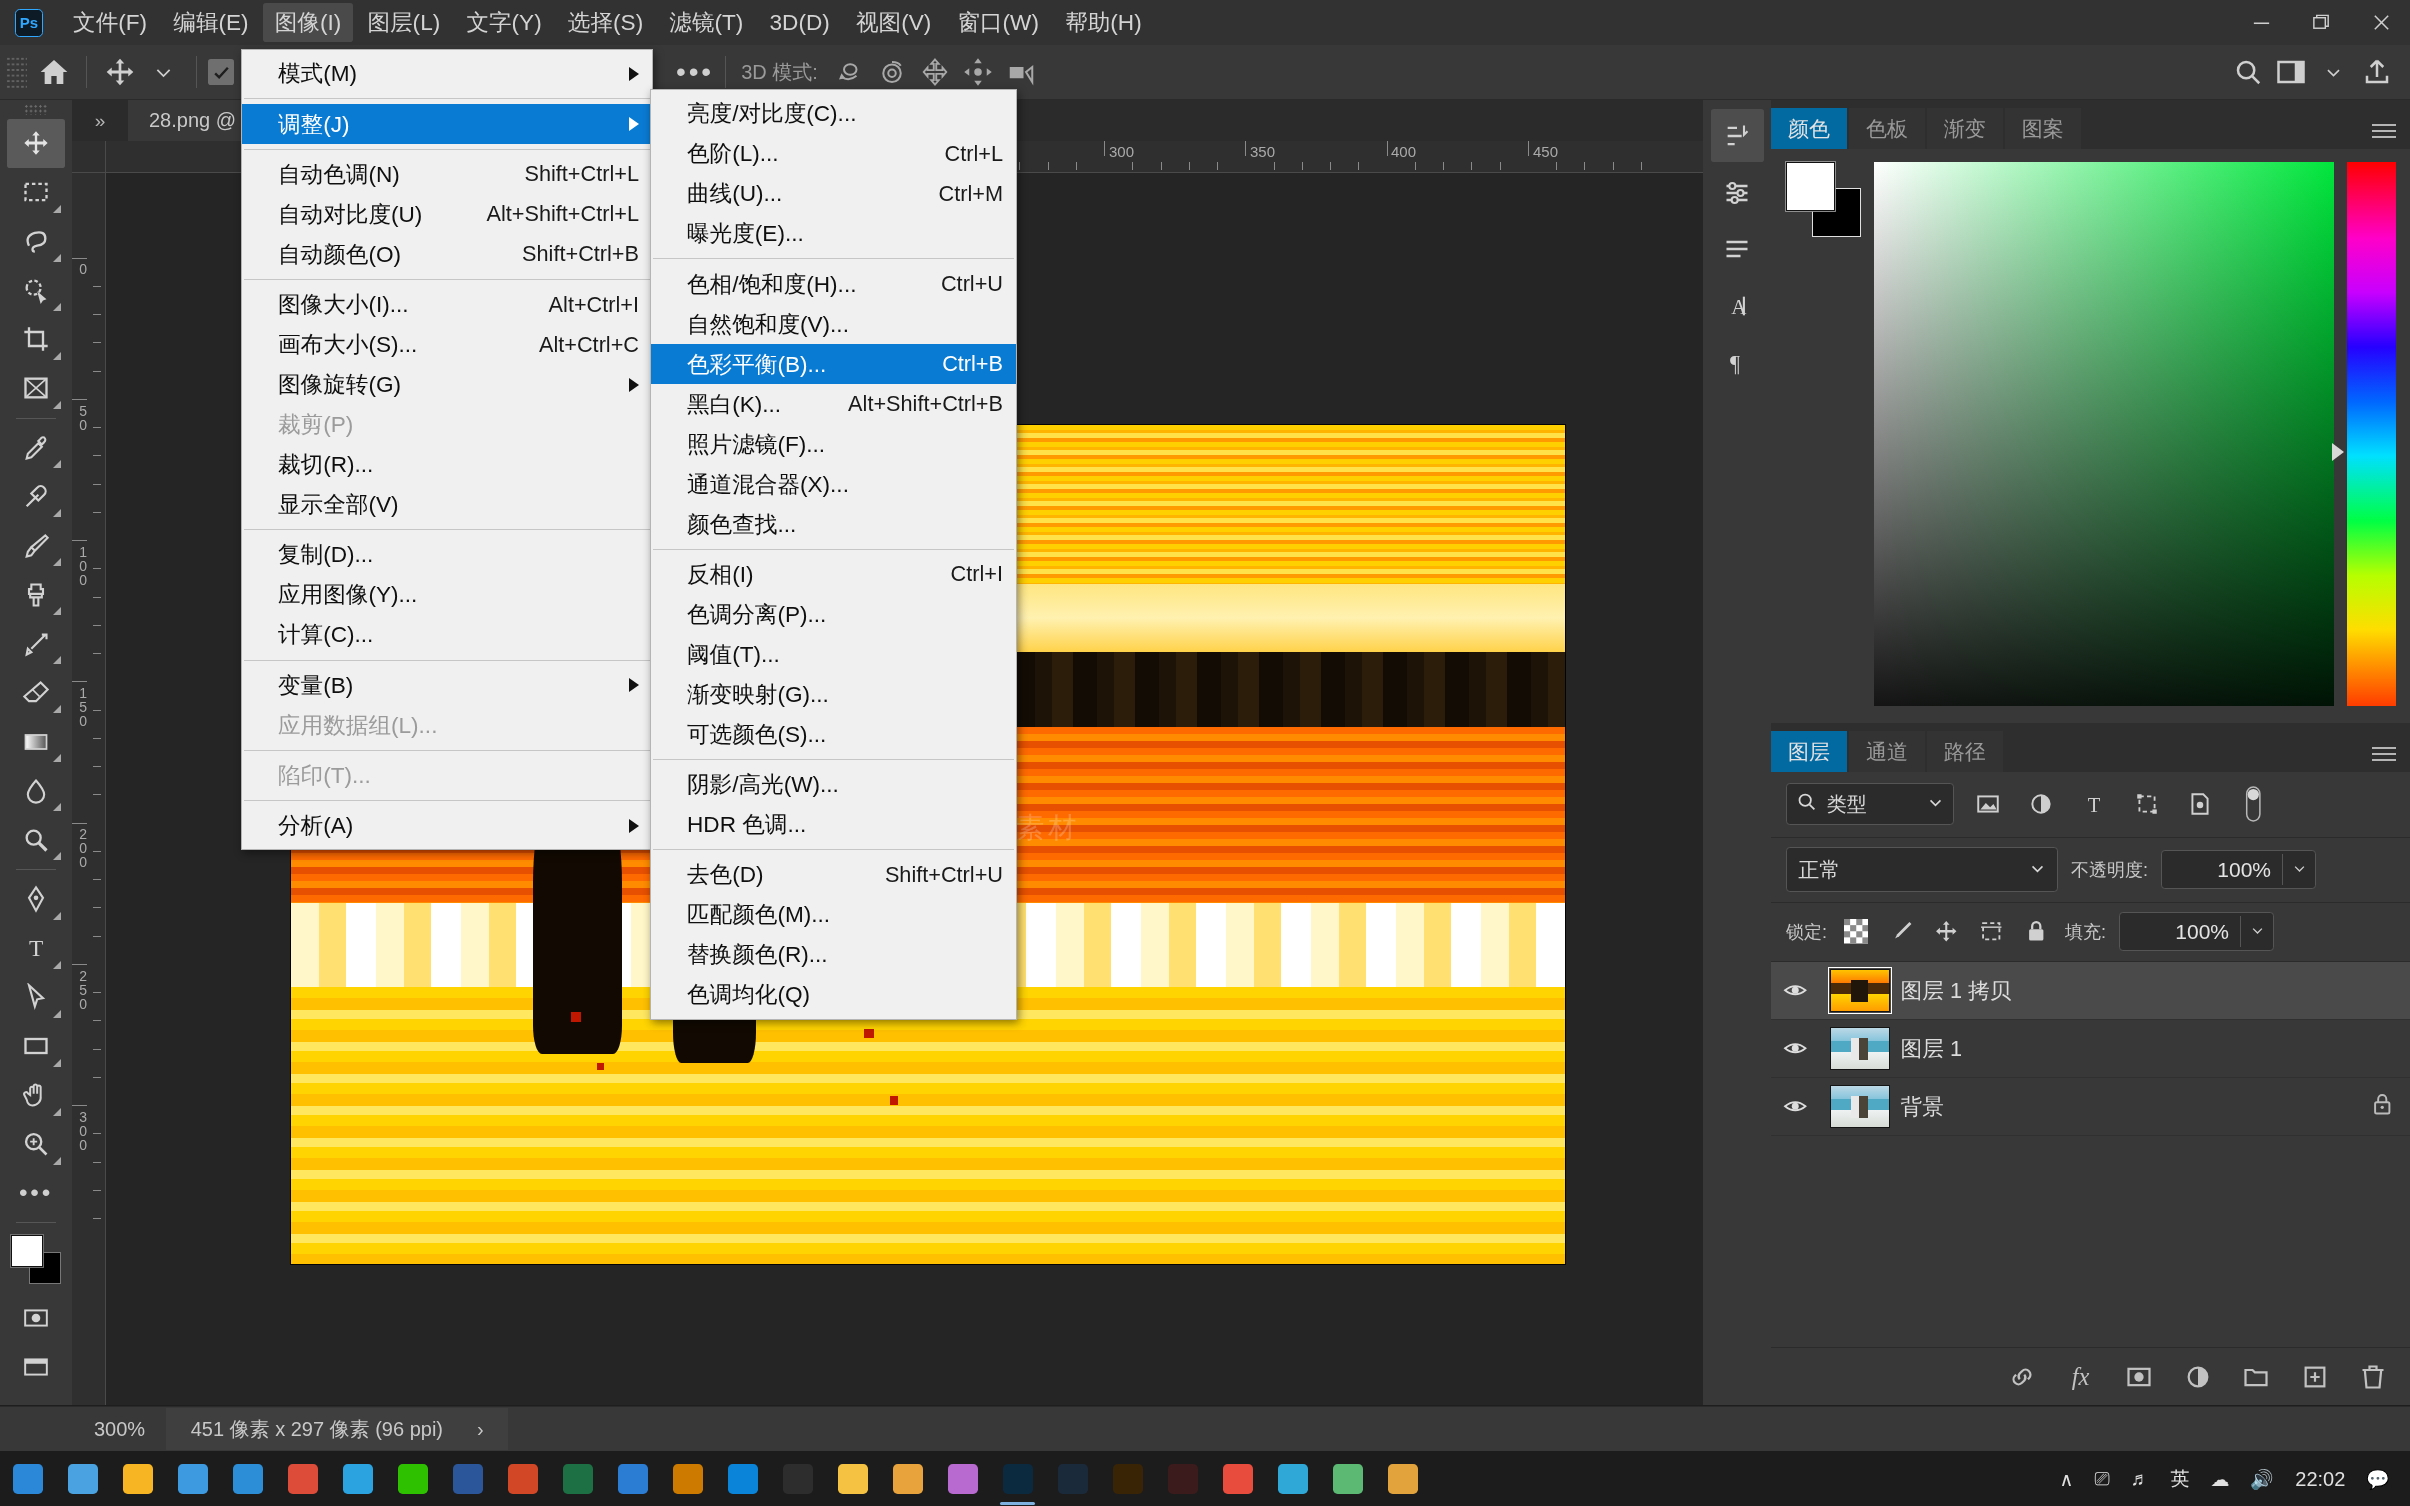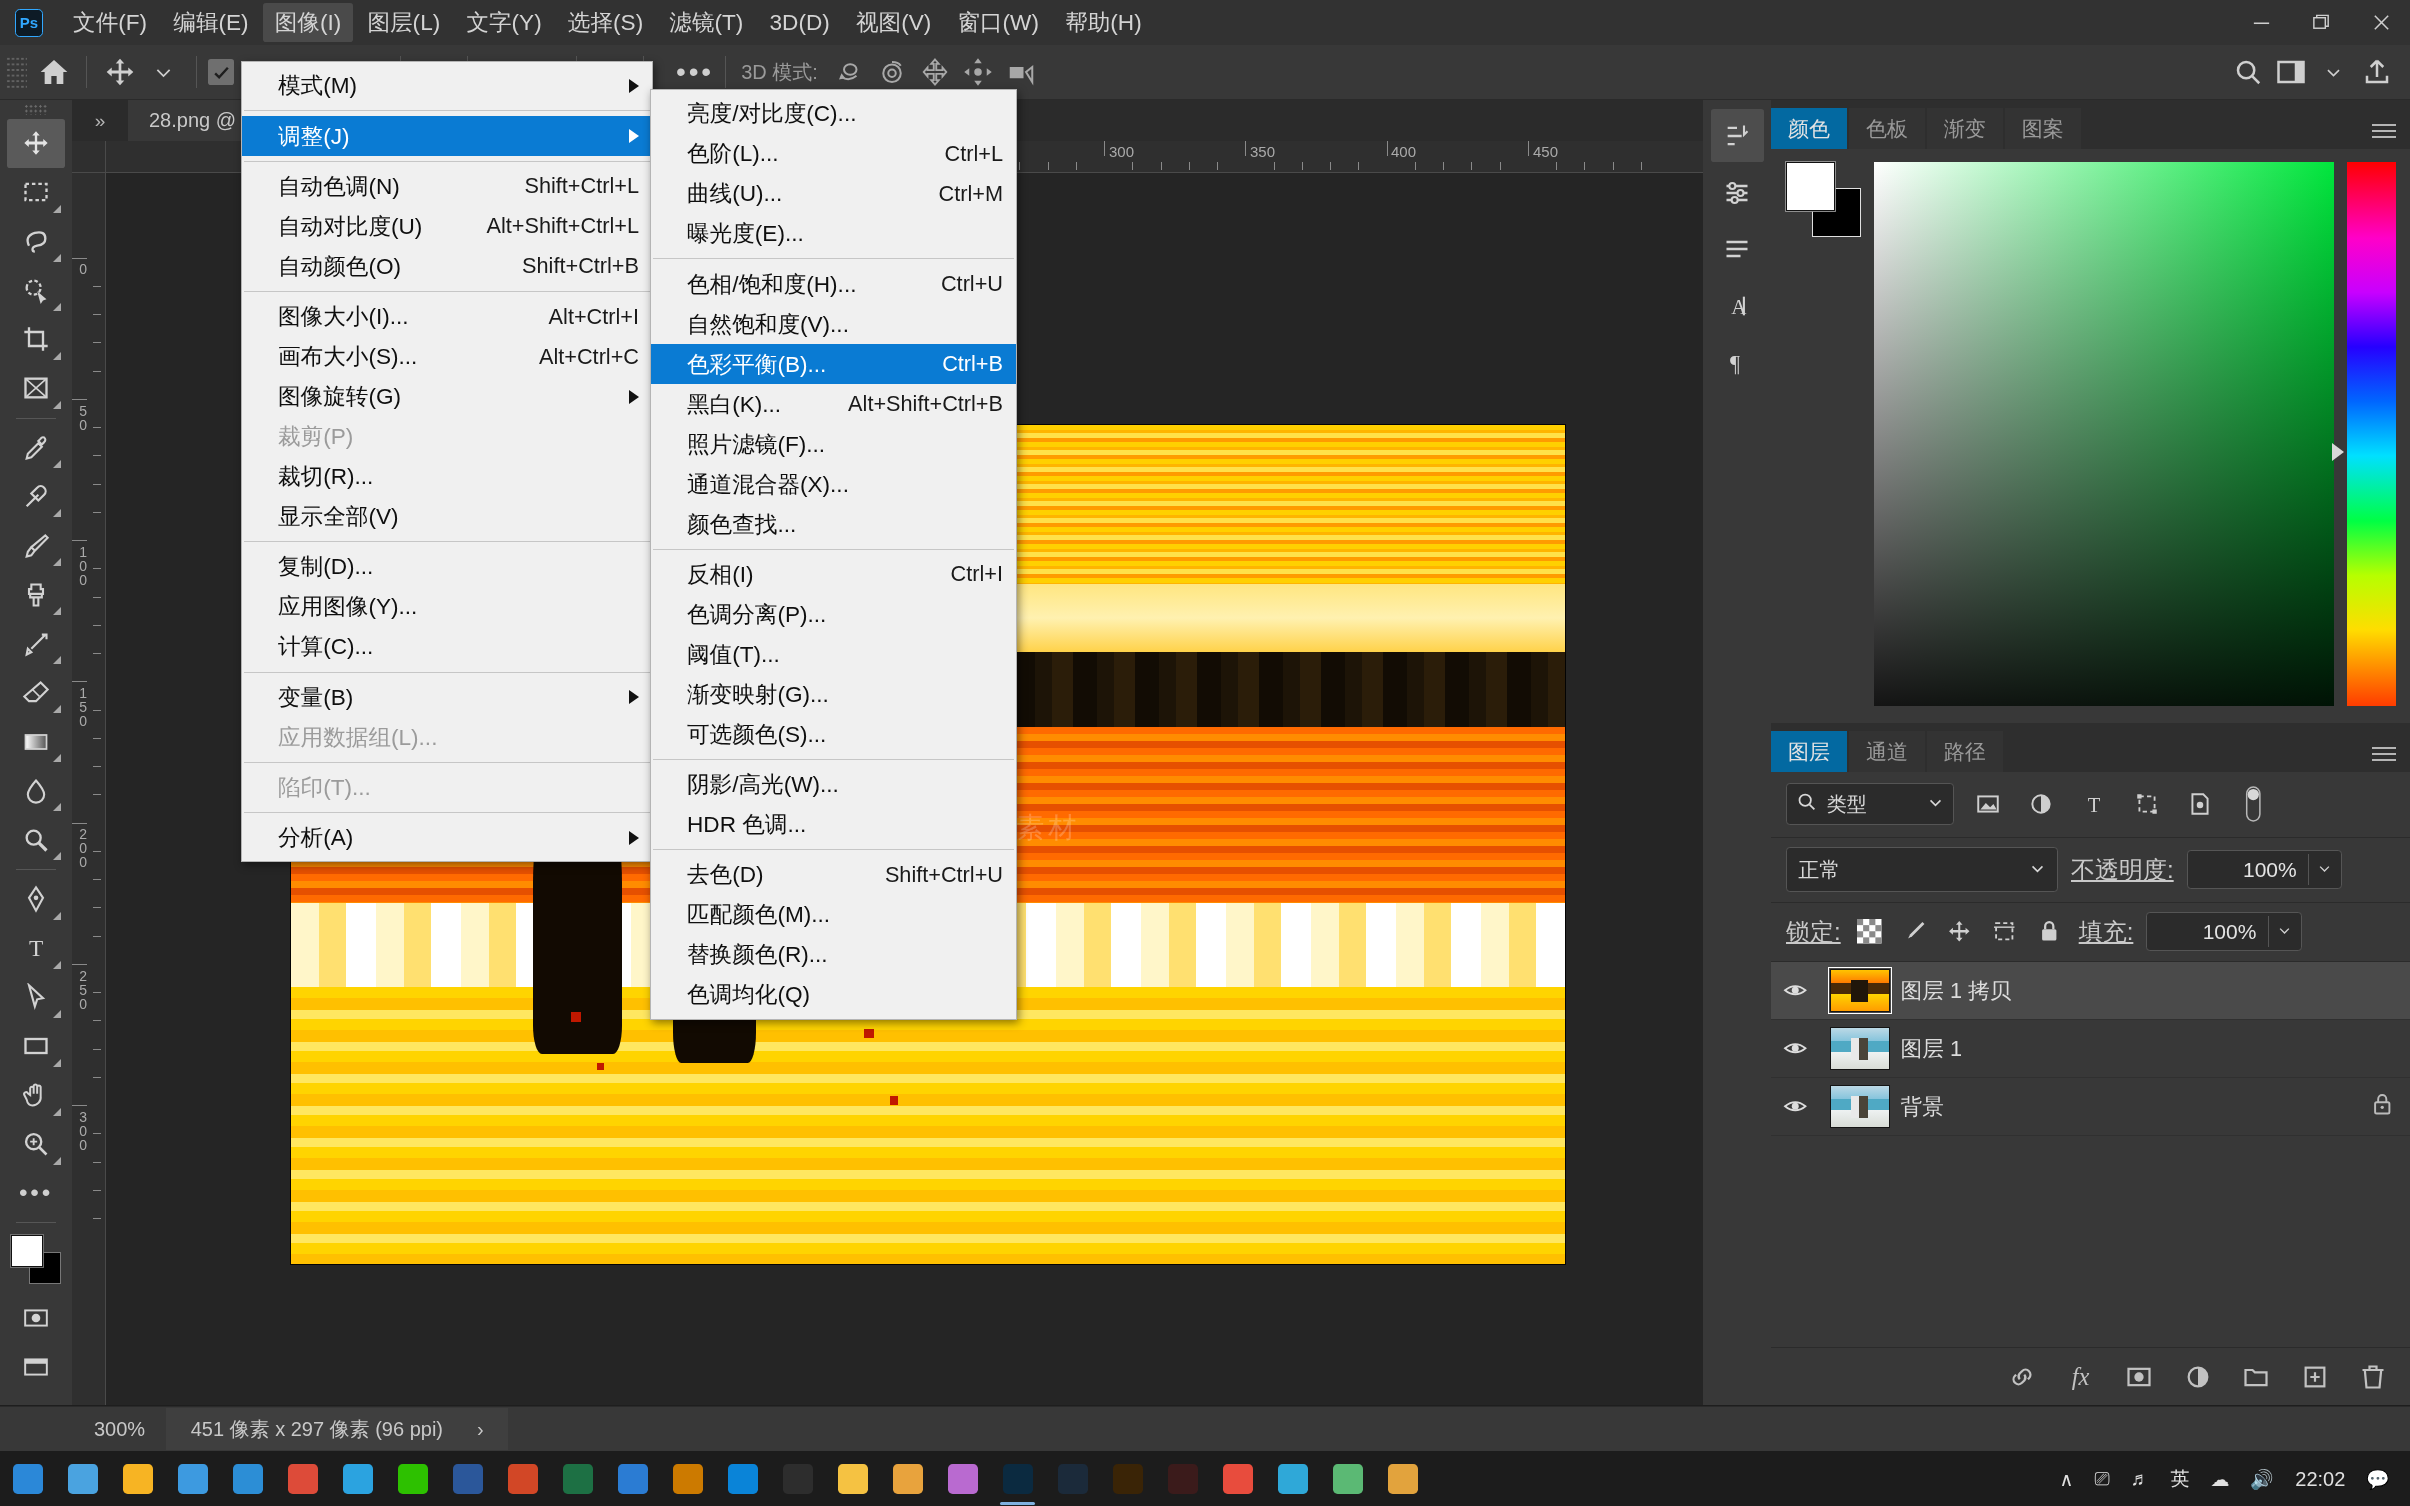--- a/index.html
+++ b/index.html
@@ -251,21 +251,21 @@
   .lp-blend {
     display: flex; align-items: center; gap: 13px; padding: 9.4px 15px;
     border-bottom: 0.9px solid #2b2b2b;
   }
   .blend-sel {
     background:#2b2b2b; border:0.9px solid #555; border-radius:3.8px;
     padding: 7.5px 11.3px; width: 272px; color:#d8d8d8; font-size:21px;
     display:flex; align-items:center;
   }
   .blend-sel .caret { margin-left:auto; }
-  .lbl { color:#c9c9c9; font-size: 24px; white-space: nowrap; text-decoration: underline; }
+  .lbl { color:#c9c9c9; font-size: 18px; white-space: nowrap; }
   .numbox {
     display:flex; align-items:center; background:#2b2b2b; border:0.9px solid #555;
     border-radius:3.8px; overflow:hidden;padding-left:44px;
   }
   .numbox .v { color:#e4e4e4; font-size:21px; padding: 6.6px 11.3px; min-width: 72px; }
   .numbox .c { border-left:0.9px solid #555; padding: 6.6px 8.5px; color:#cfcfcf; }
   .lp-lock {
     display:flex; align-items:center; gap:13px; padding: 9.4px 15px;
     border-bottom:0.9px solid #2b2b2b;
   }
@@ -322,21 +322,21 @@
   }
   .tray { margin-left:auto; display:flex; align-items:center; gap: 21px;
           padding-right: 21px; color:#e0e0e0; font-size: 19px; }
   .clock { text-align:right; line-height:1.1; font-size:20px; }
 
   
   .dropdown {
     position: absolute; background:#f0f0f0; border:0.9px solid #b4b4b4;
     box-shadow: 1.9px 2.8px 8.5px rgba(0,0,0,.45); z-index: 50; padding: 3.8px 0;
   }
-  #menu-image { left: 241px; top: 61px; width: 412px; }
+  #menu-image { left: 241px; top: 49px; width: 412px; }
   #menu-adjust { left: 650px; top: 89px; width: 367px; }
   .mi {
     display:flex; align-items:center; height: 40px; padding: 0 13px 0 36px;
     color:#0f0f0f; font-size: 22.6px; white-space: nowrap; position: relative;
   }
   .mi .sc { margin-left: auto; padding-left: 28px; font-size: 21.7px; color:#1a1a1a; }
   .mi.dis { color:#9b9b9b; }
   .mi.hl { background:#0a7bd3; color:#fff; }
   .mi.hl .sc { color:#fff; }
   .mi .arr {

